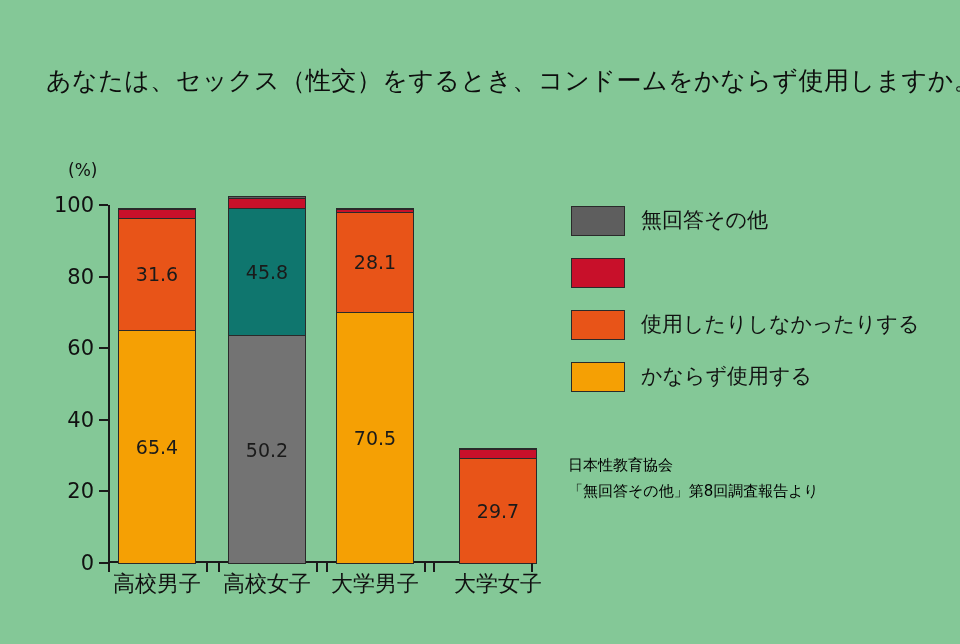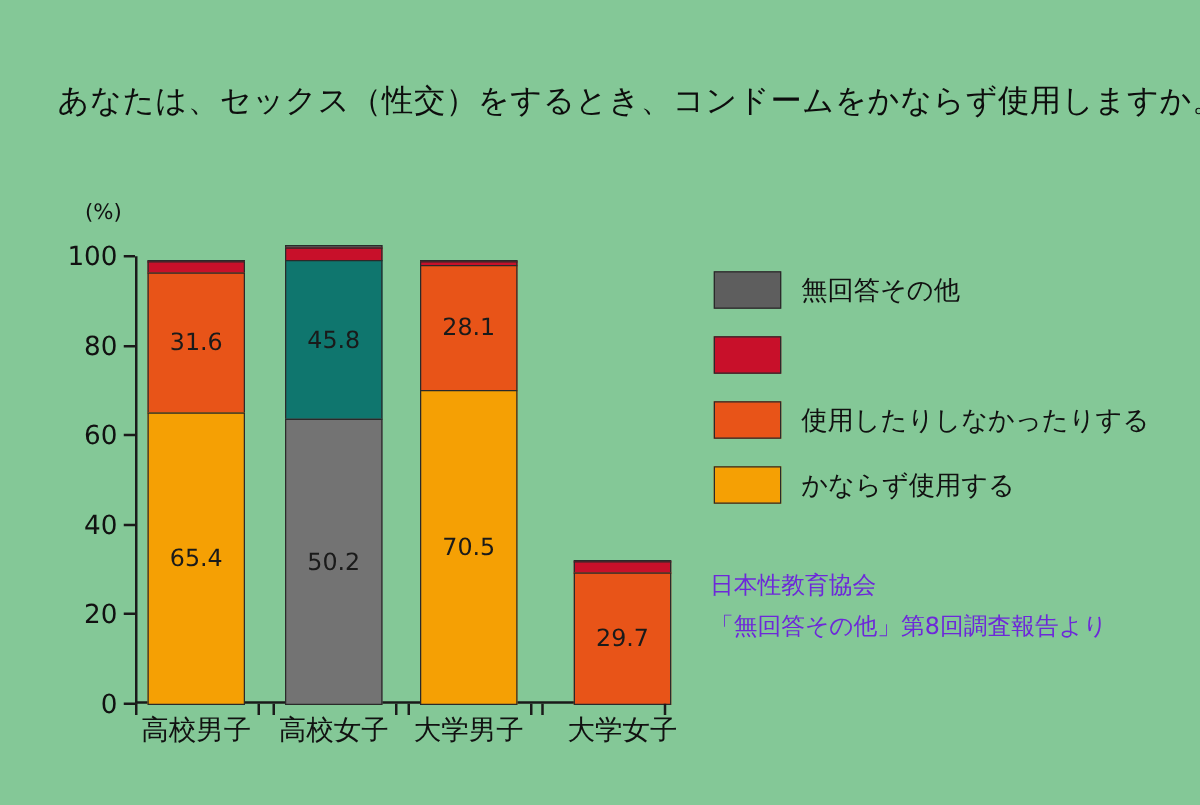--- a/index.html
+++ b/index.html
@@ -126,43 +126,42 @@
   }
   
   .legend {
     position: absolute;
     left: 571px;
     top: 206px;
     width: 340px;
   }
   .legend-row {
     display: flex;
-    align-items: center;
     height: 52px;
   }
   .legend-swatch {
     width: 54px;
     height: 30px;
     border: 1px solid #2a2a2a;
     box-sizing: border-box;
     flex: 0 0 auto;
   }
   .legend-text {
     margin-left: 16px;
     font-size: 21px;
     color: #111;
     white-space: nowrap;
   }
   
   .source {
     position: absolute;
     left: 568px;
     top: 452px;
-    font-size: 19px;
-    color: #6d28d9;
+    font-size: 15px;
+    color: #000000;
     line-height: 1.75;
   }
   .source div { white-space: nowrap; }
 </style>
 </head>
 <body>
 
 <div id="root">
 
   <div class="title">あなたは、セックス（性交）をするとき、コンドームをかならず使用しますか。</div>

